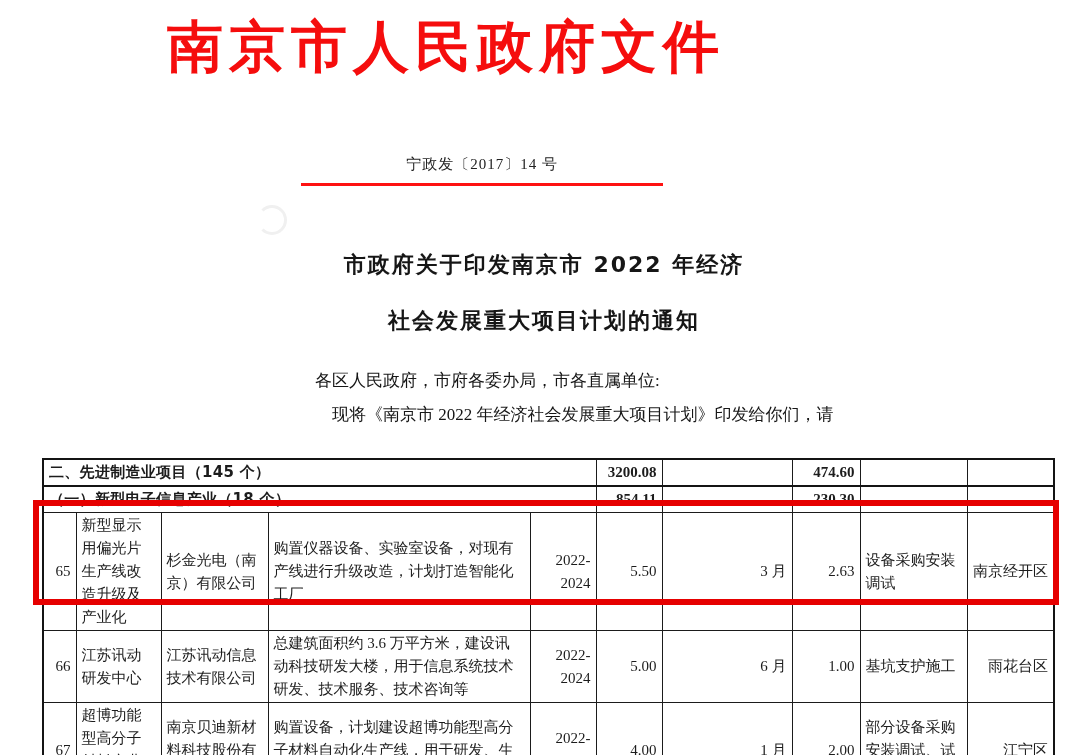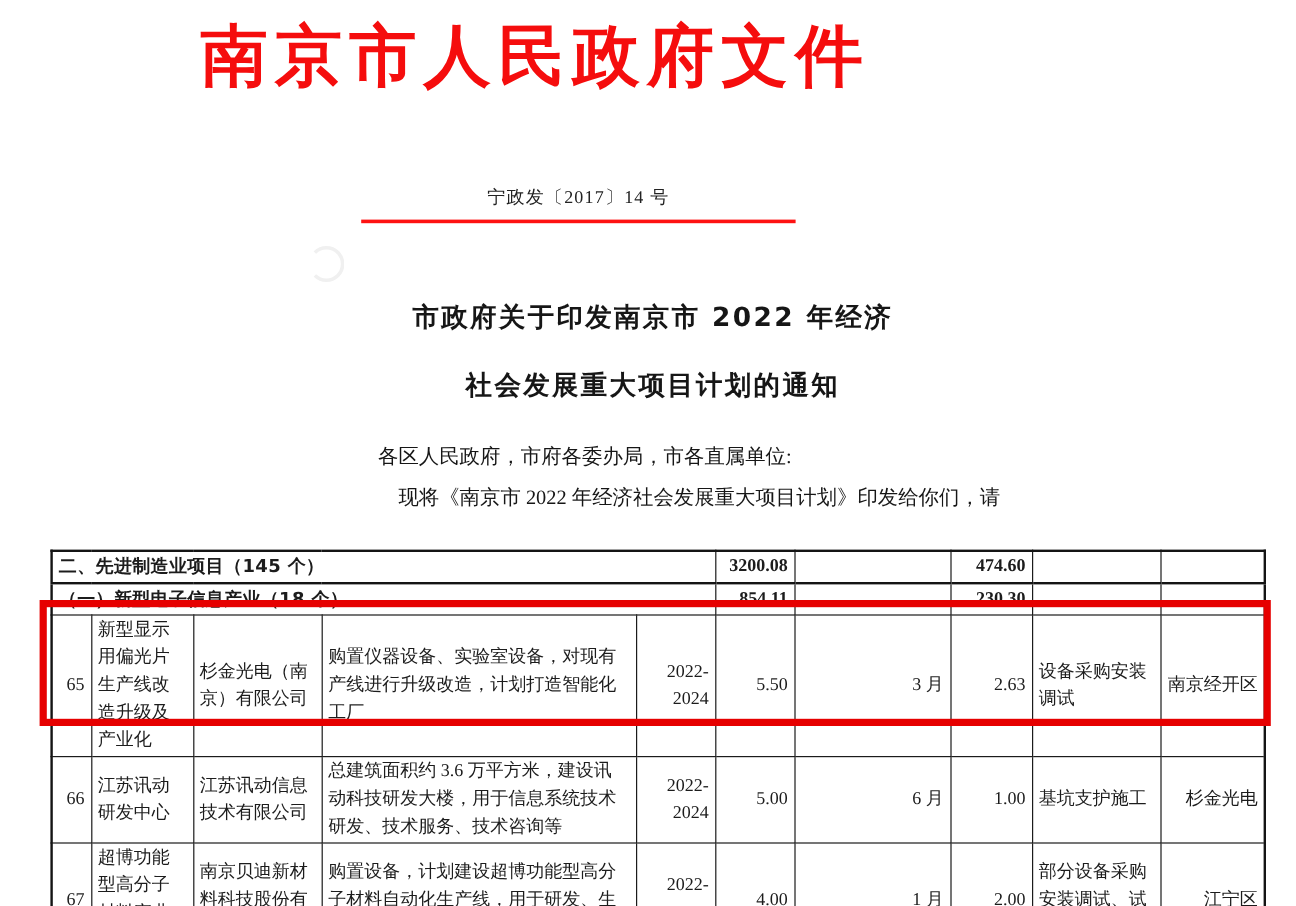--- a/index.html
+++ b/index.html
@@ -123,21 +123,21 @@
     <tr style="height:70px">
       <td class="ctr">66</td>
       <td>江苏讯动研发中心</td>
       <td>江苏讯动信息技术有限公司</td>
       <td>总建筑面积约 3.6 万平方米，建设讯动科技研发大楼，用于信息系统技术研发、技术服务、技术咨询等</td>
       <td class="ctr">2022-2024</td>
       <td class="ctr">5.00</td>
       <td class="ctr">6 月</td>
       <td class="ctr">1.00</td>
       <td>基坑支护施工</td>
-      <td class="ctr">杉金光电</td>
+      <td class="ctr">雨花台区</td>
     </tr>
     <tr style="height:74px">
       <td class="ctr">67</td>
       <td>超博功能型高分子材料产业化</td>
       <td>南京贝迪新材料科技股份有限公司</td>
       <td>购置设备，计划建设超博功能型高分子材料自动化生产线，用于研发、生产 5G 及新型显示应用材料</td>
       <td class="ctr">2022-2023</td>
       <td class="ctr">4.00</td>
       <td class="ctr">1 月</td>
       <td class="ctr">2.00</td>

